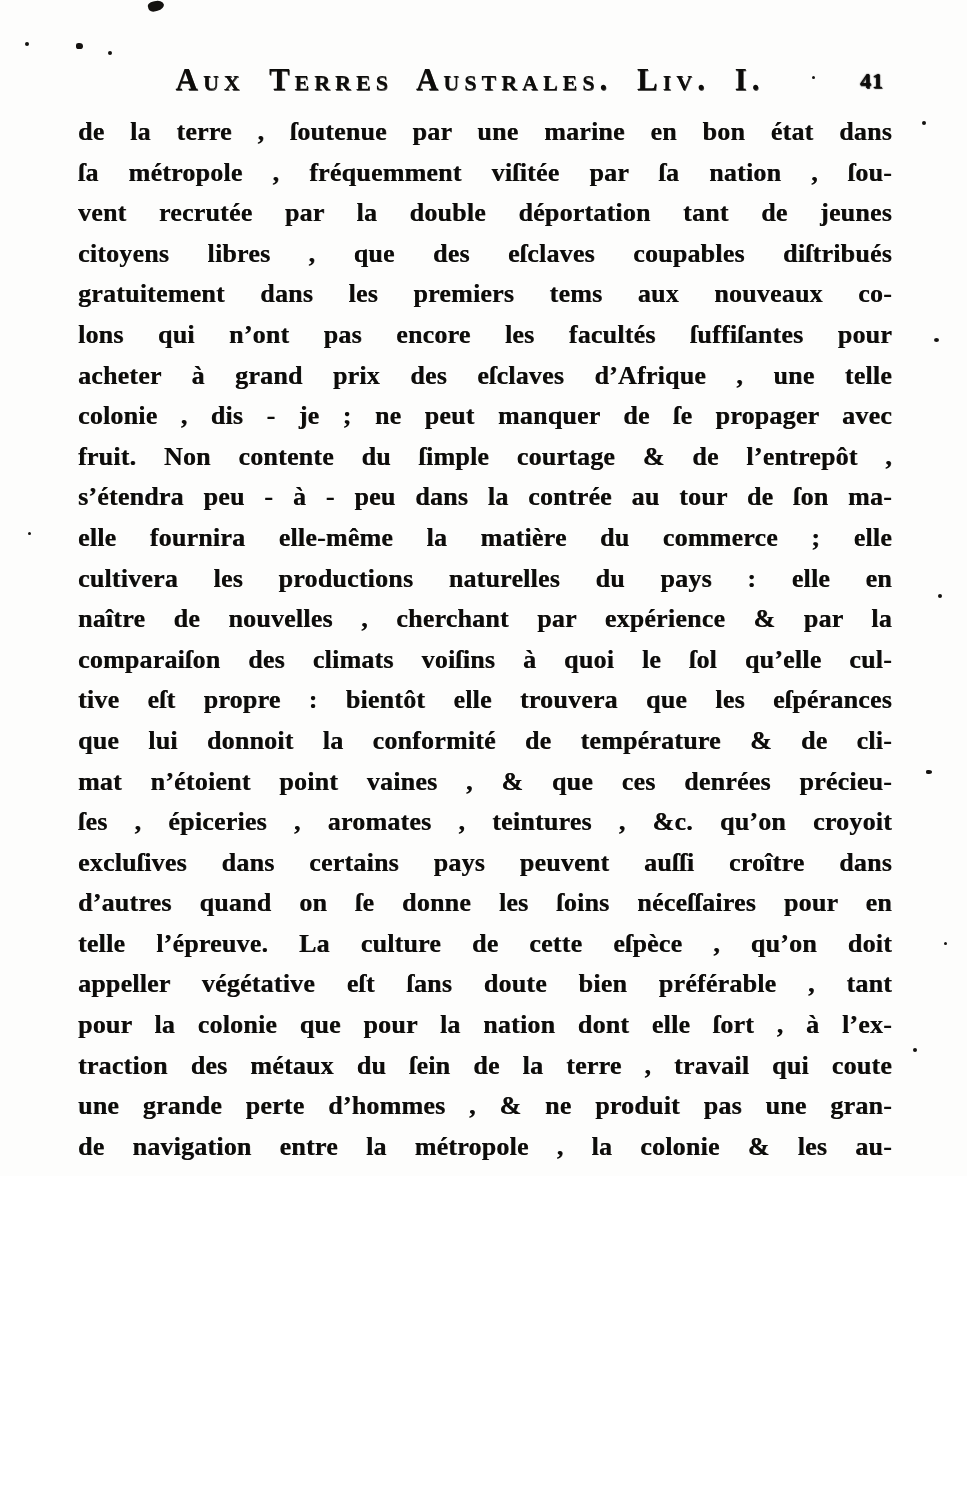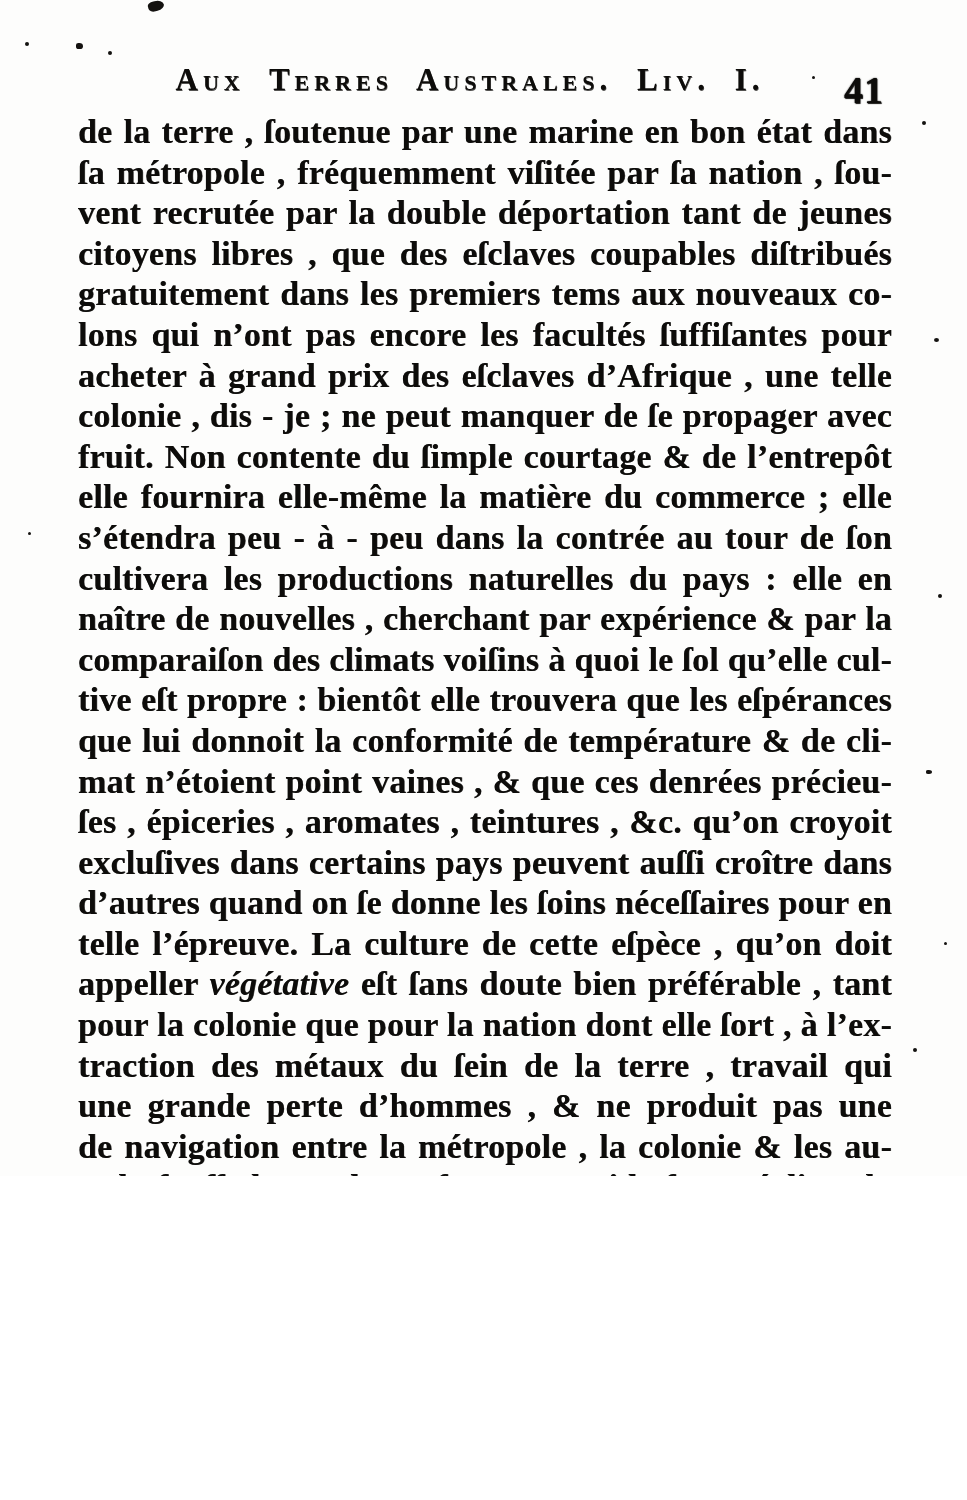--- a/index.html
+++ b/index.html
@@ -35,44 +35,43 @@
     font-size: 31px;
     letter-spacing: 5px;
     word-spacing: 12px;
     text-shadow: 0.5px 0.5px 0.6px rgba(10,9,7,0.7);
     white-space: nowrap;
   }
   .page-number {
     position: absolute;
     right: 8px;
     top: 6px;
-    font-size: 38px;
+    font-size: 22px;
     letter-spacing: 1px;
     text-shadow: 0 0 1.4px #0d0c0a, 0.8px 0.8px 0.8px rgba(10,9,7,0.9);
     margin-left: 20px;
   }
   
   .body-text {
     position: absolute;
     top: 112px;
     left: 78px;
     width: 814px;
   }
   .line {
-    font-size: 34px;
+    font-size: 26px;
     line-height: 40.6px;
     height: 40.6px;
     text-align: justify;
     text-align-last: justify;
     letter-spacing: 0.2px;
     text-shadow: 0.4px 0.4px 0.5px rgba(10,9,7,0.65);
     overflow: hidden;
   }
   .italic-word {
-    font-style: italic;
   }
   .signature {
     position: absolute;
     top: 1378px;
     left: 684px;
     font-size: 42px;
     text-shadow: 0.6px 0.6px 0.7px rgba(10,9,7,0.8);
   }
   
   .speck {
@@ -97,22 +96,22 @@
   <div class="body-text">
     <div class="line">de la terre , ſoutenue par une marine en bon état dans</div>
     <div class="line">ſa métropole , fréquemment viſitée par ſa nation , ſou-</div>
     <div class="line">vent recrutée par la double déportation tant de jeunes</div>
     <div class="line">citoyens libres , que des eſclaves coupables diſtribués</div>
     <div class="line">gratuitement dans les premiers tems aux nouveaux co-</div>
     <div class="line">lons qui n’ont pas encore les facultés ſuffiſantes pour</div>
     <div class="line">acheter à grand prix des eſclaves d’Afrique , une telle</div>
     <div class="line">colonie , dis - je ; ne peut manquer de ſe propager avec</div>
     <div class="line">fruit.  Non contente du ſimple courtage &amp; de l’entrepôt ,</div>
+    <div class="line">s’étendra peu - à - peu dans la contrée au tour de ſon ma-</div>
     <div class="line">elle fournira elle-même la matière du commerce ; elle</div>
-    <div class="line">s’étendra peu - à - peu dans la contrée au tour de ſon ma-</div>
     <div class="line">cultivera les productions naturelles du pays : elle en</div>
     <div class="line">naître de nouvelles , cherchant par expérience &amp; par la</div>
     <div class="line">comparaiſon des climats voiſins à quoi le ſol qu’elle cul-</div>
     <div class="line">tive eſt propre : bientôt elle trouvera que les eſpérances</div>
     <div class="line">que lui donnoit la conformité de température &amp; de cli-</div>
     <div class="line">mat n’étoient point vaines , &amp; que ces denrées précieu-</div>
     <div class="line">ſes , épiceries , aromates , teintures , &amp;c. qu’on croyoit</div>
     <div class="line">excluſives dans certains pays peuvent auſſi croître dans</div>
     <div class="line">d’autres quand on ſe donne les ſoins néceſſaires pour en</div>
     <div class="line">telle l’épreuve.  La culture de cette eſpèce , qu’on doit</div>

